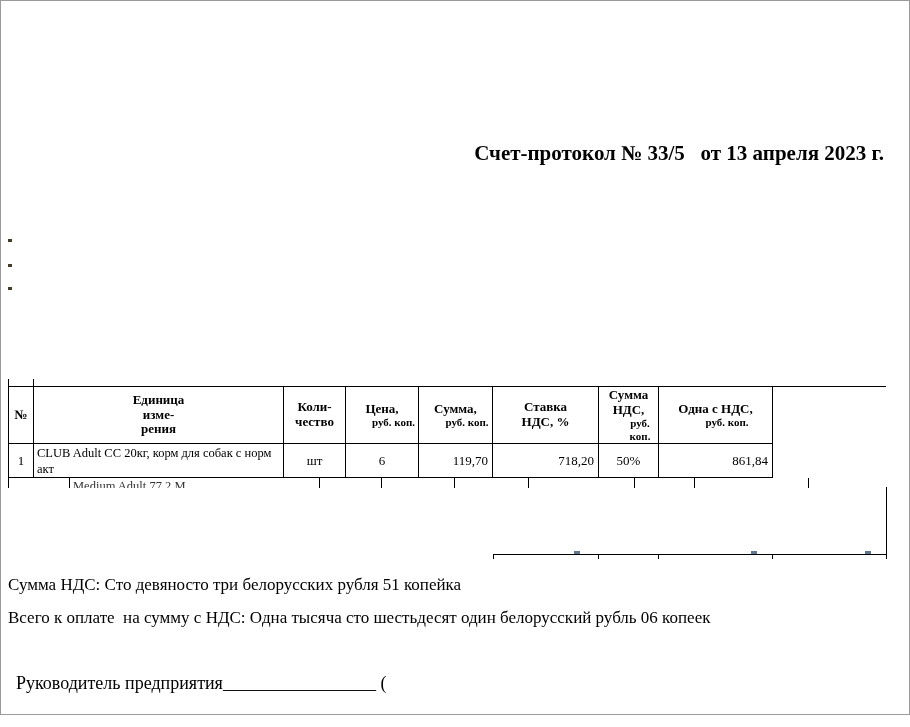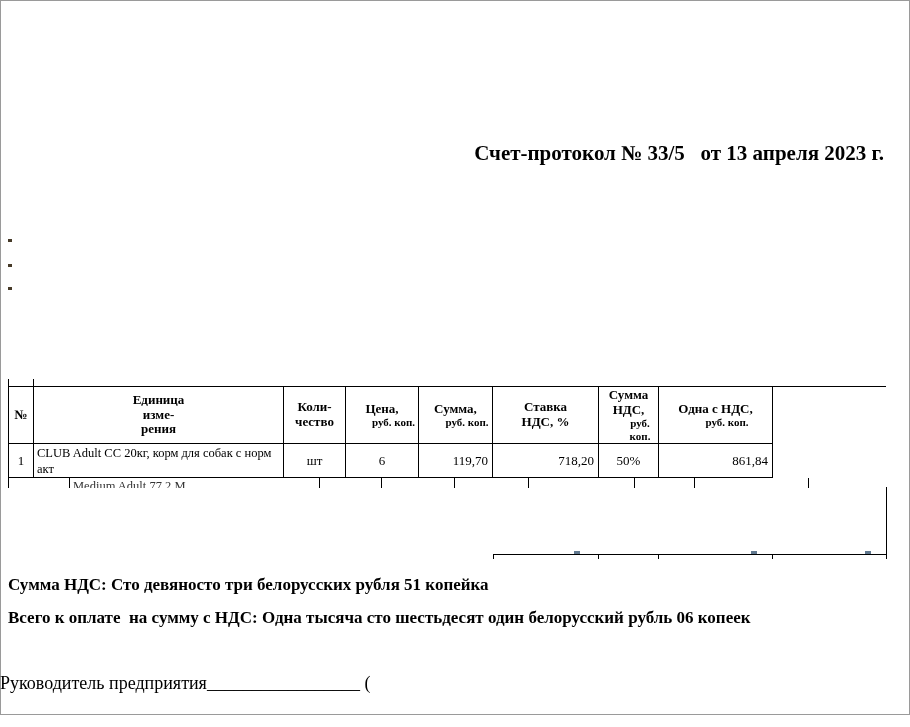--- a/index.html
+++ b/index.html
@@ -68,24 +68,24 @@
   .right-box{
     position:absolute;left:493px;top:487px;width:394px;height:68px;
     box-sizing:border-box;
     border-right:1px solid #000;border-bottom:1px solid #000;
   }
   .stub{position:absolute;width:1px;height:4px;background:#000;top:555px;}
   .speck{position:absolute;width:6px;height:3px;top:551px;background:#60788f;}
   
   .sum-line{
     position:absolute;left:8px;
-    font-size:17px;font-weight:bold;white-space:pre;
+    font-size:17px;font-weight:normal;white-space:pre;
   }
   .sig-line{
-    position:absolute;left:0;top:673px;
+    position:absolute;left:16px;top:673px;
     font-size:18px;white-space:pre;
   }
 </style>
 </head>
 <body>
 
 <div class="page">
 
   <div class="page-border"></div>
 

